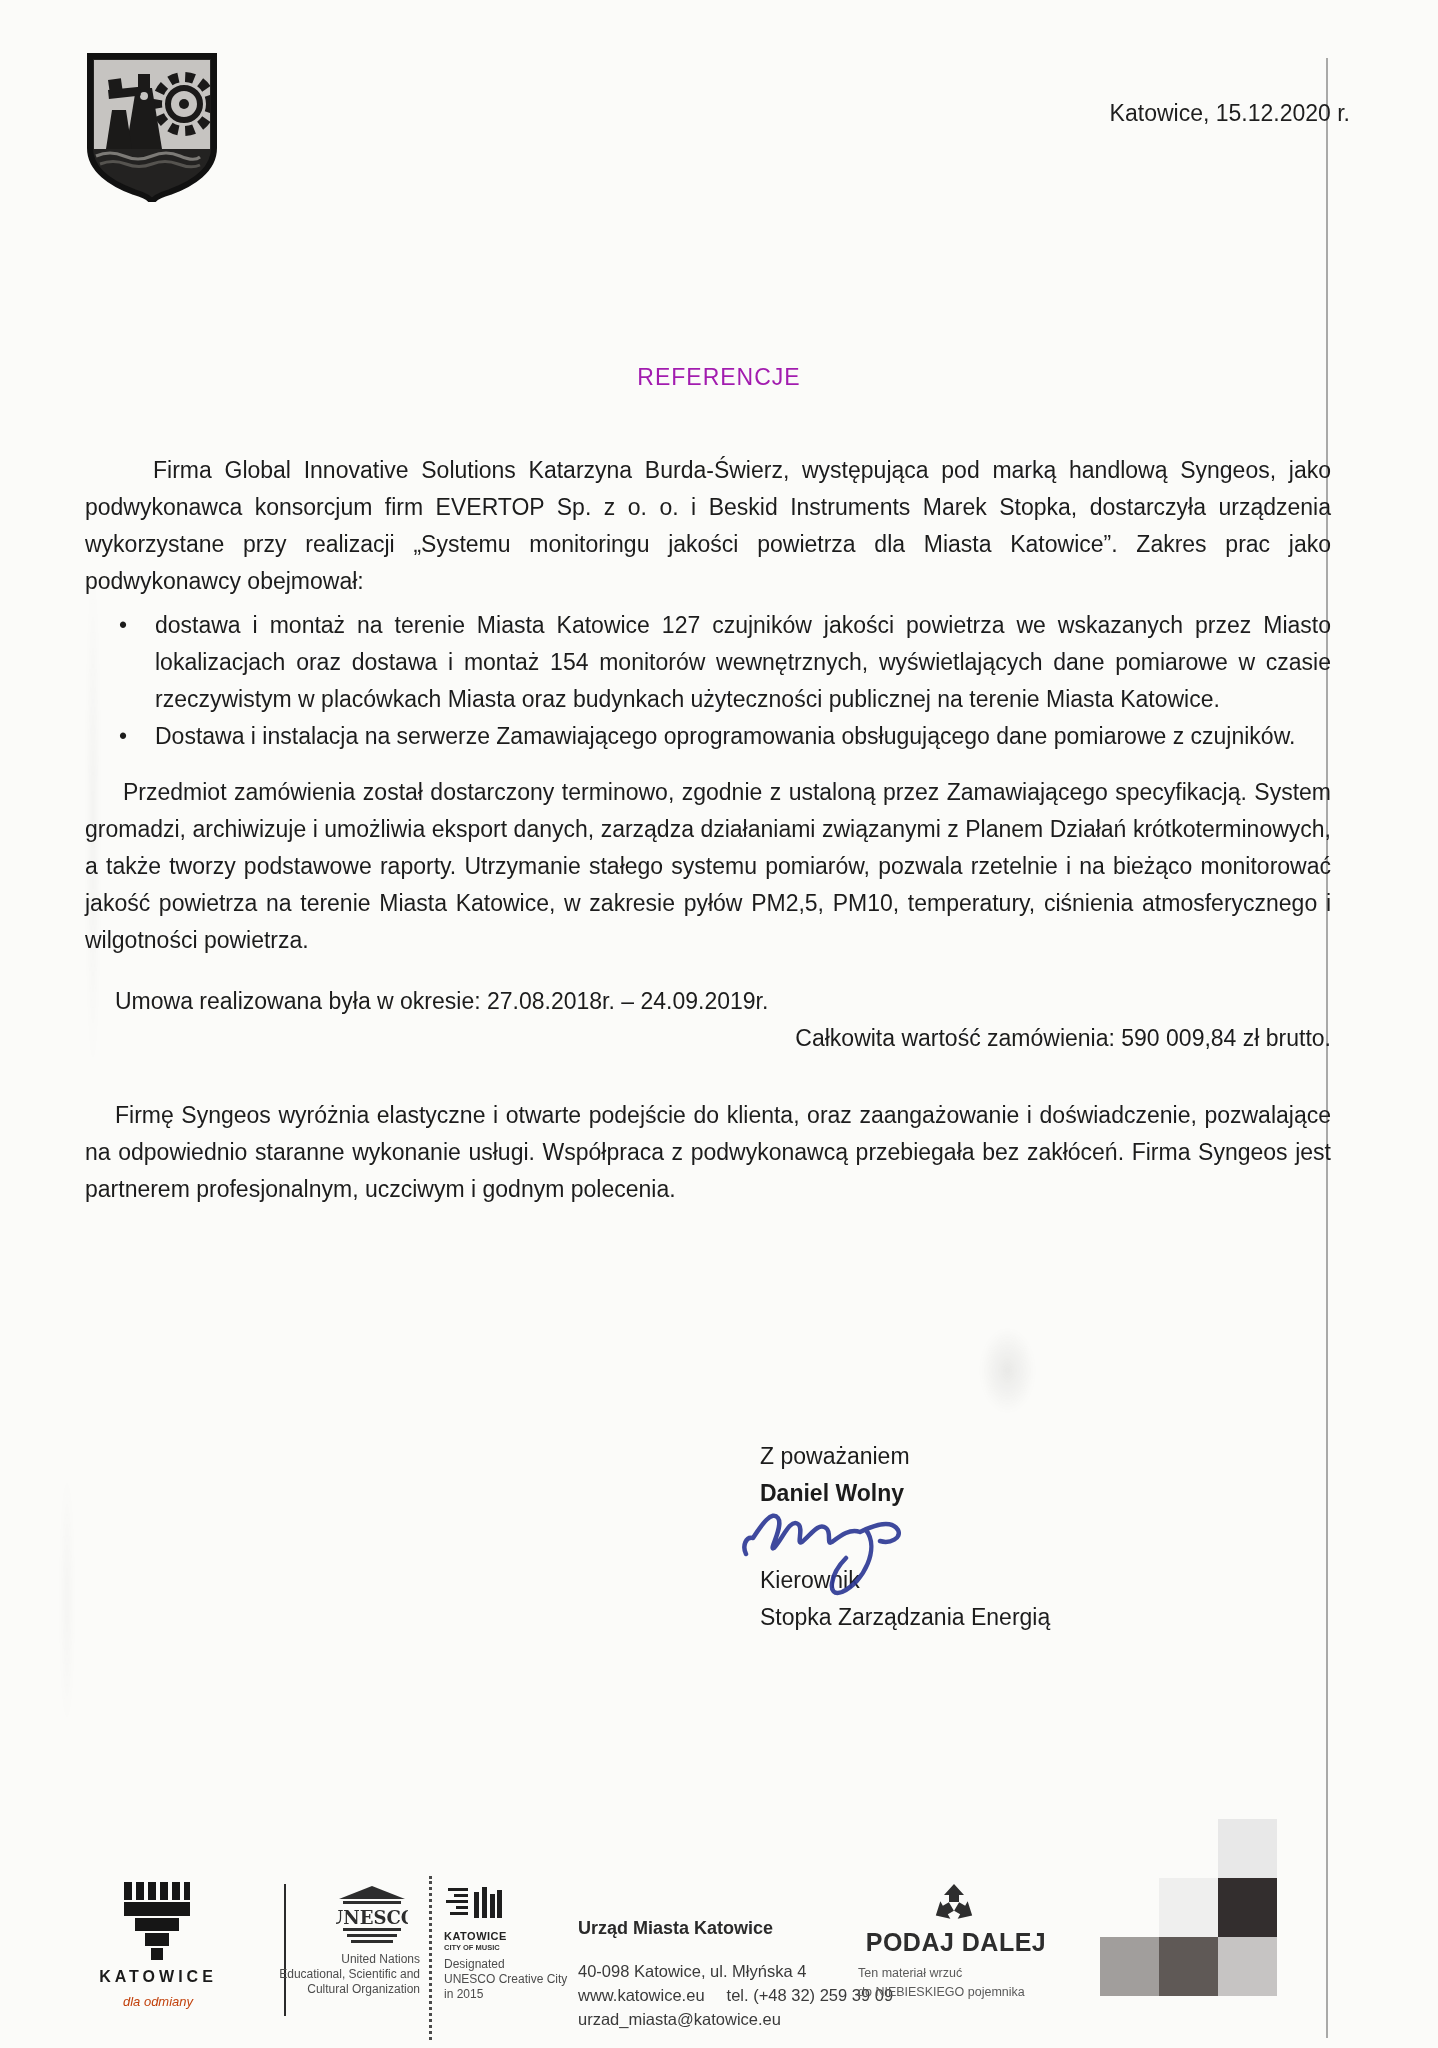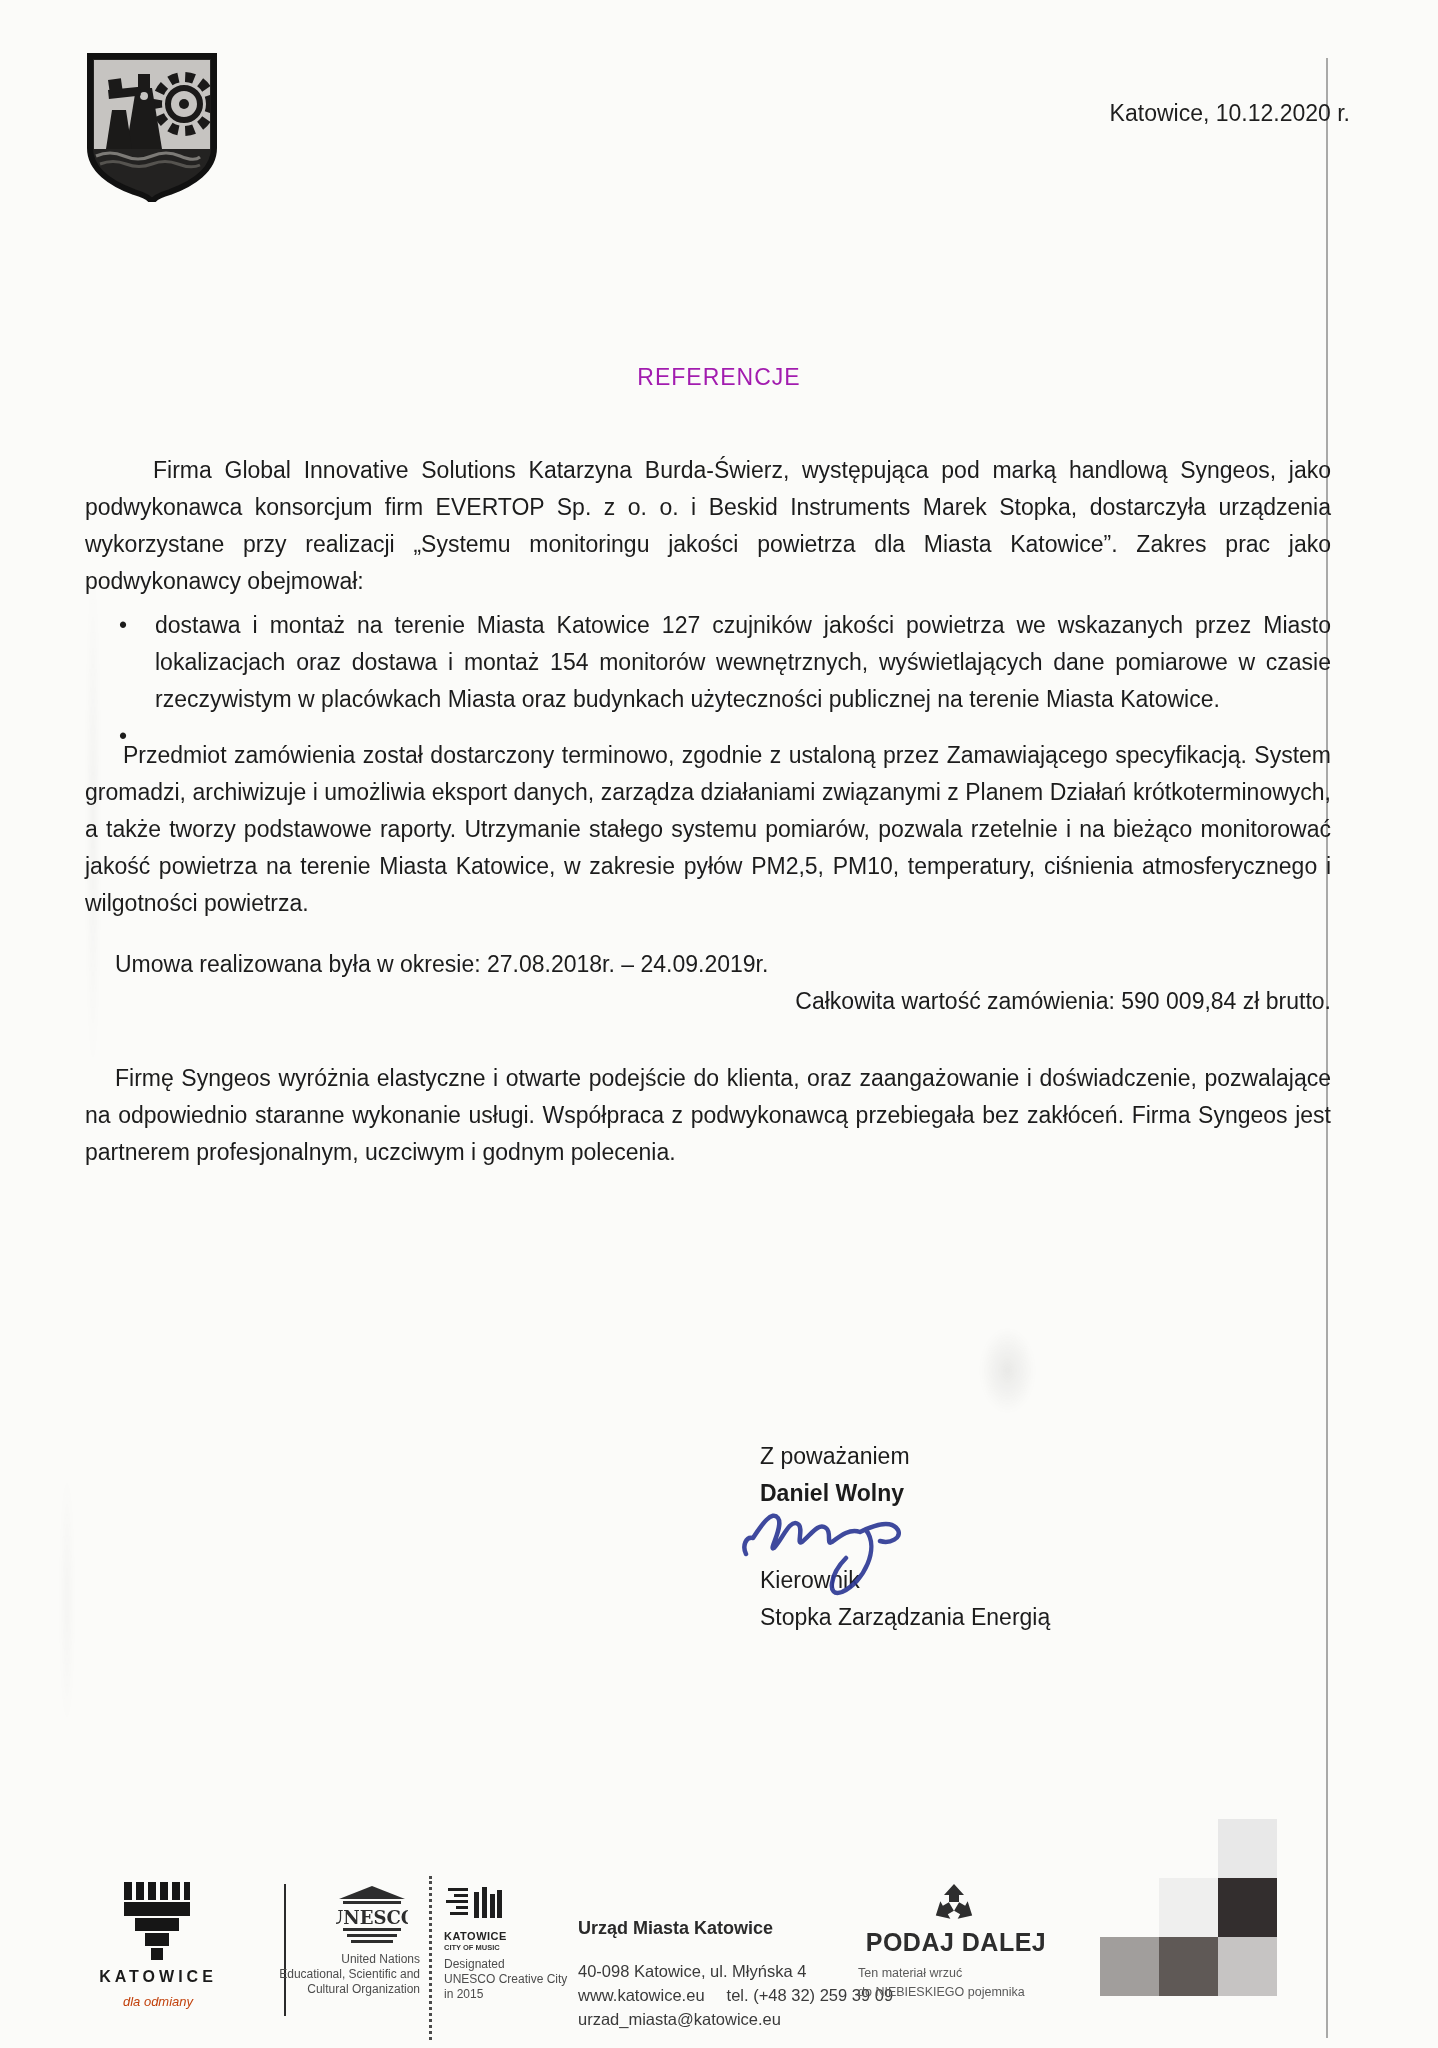--- a/index.html
+++ b/index.html
@@ -88,33 +88,34 @@
     <rect x="22" y="38" width="32" height="9" fill="#1b1a19" transform="rotate(-6 22 38)"></rect>
     <rect x="22" y="28" width="13" height="14" fill="#1b1a19" transform="rotate(-8 22 28)"></rect>
     <polygon points="26,58 40,58 46,97 20,97" fill="#1b1a19"></polygon>
 
     <path d="M10,104 q14,-6 28,0 q14,6 28,0 q14,-6 28,0 q14,6 20,1" fill="none" stroke="#7c7a76" stroke-width="3"></path>
     <path d="M14,112 q13,-5 26,0 q13,5 26,0 q13,-5 26,0 q13,5 22,1" fill="none" stroke="#55534f" stroke-width="3"></path>
     <path d="M4,4 H128 V96 C128,118 106,132 84,140 C74,143 68,146 66,150 C64,146 58,143 48,140 C26,132 4,118 4,96 Z" fill="none" stroke="#111" stroke-width="6"></path>
   </svg>
 
 
-  <div class="date-line">Katowice, 10.12.2020 r.</div>
+  <div class="date-line">Katowice, 15.12.2020 r.</div>
 
   <div class="doc-title">REFERENCJE</div>
 
   <div class="content">
     <p class="p1">Firma Global Innovative Solutions Katarzyna Burda-Świerz, występująca pod marką handlową Syngeos, jako podwykonawca konsorcjum firm EVERTOP Sp. z o. o. i Beskid Instruments Marek Stopka, dostarczyła urządzenia wykorzystane przy realizacji „Systemu monitoringu jakości powietrza dla Miasta Katowice”. Zakres prac jako podwykonawcy obejmował:</p>
     <ul class="scope">
       <li>
         <span class="blt">•</span>
         <span>dostawa i montaż na terenie Miasta Katowice 127 czujników jakości powietrza we wskazanych przez Miasto lokalizacjach oraz dostawa i montaż 154 monitorów wewnętrznych, wyświetlających dane pomiarowe w czasie rzeczywistym w placówkach Miasta oraz budynkach użyteczności publicznej na terenie Miasta Katowice.</span>
       </li>
       <li>
         <span class="blt">•</span>
+        <span>Dostawa i instalacja na serwerze Zamawiającego oprogramowania obsługującego dane pomiarowe z czujników.</span>
       </li>
     </ul>
     <p class="p2">Przedmiot zamówienia został dostarczony terminowo, zgodnie z ustaloną przez Zamawiającego specyfikacją. System gromadzi, archiwizuje i umożliwia eksport danych, zarządza działaniami związanymi z Planem Działań krótkoterminowych, a także tworzy podstawowe raporty. Utrzymanie stałego systemu pomiarów, pozwala rzetelnie i na bieżąco monitorować jakość powietrza na terenie Miasta Katowice, w zakresie pyłów PM2,5, PM10, temperatury, ciśnienia atmosferycznego i wilgotności powietrza.</p>
     <p class="period">Umowa realizowana była w okresie: 27.08.2018r. – 24.09.2019r.</p>
     <p class="value">Całkowita wartość zamówienia: 590 009,84 zł brutto.</p>
     <p class="p3">Firmę Syngeos wyróżnia elastyczne i otwarte podejście do klienta, oraz zaangażowanie i doświadczenie, pozwalające na odpowiednio staranne wykonanie usługi. Współpraca z podwykonawcą przebiegała bez zakłóceń. Firma Syngeos jest partnerem profesjonalnym, uczciwym i godnym polecenia.</p>
   </div>
 
   <div class="closing">
     <div>Z poważaniem</div>

